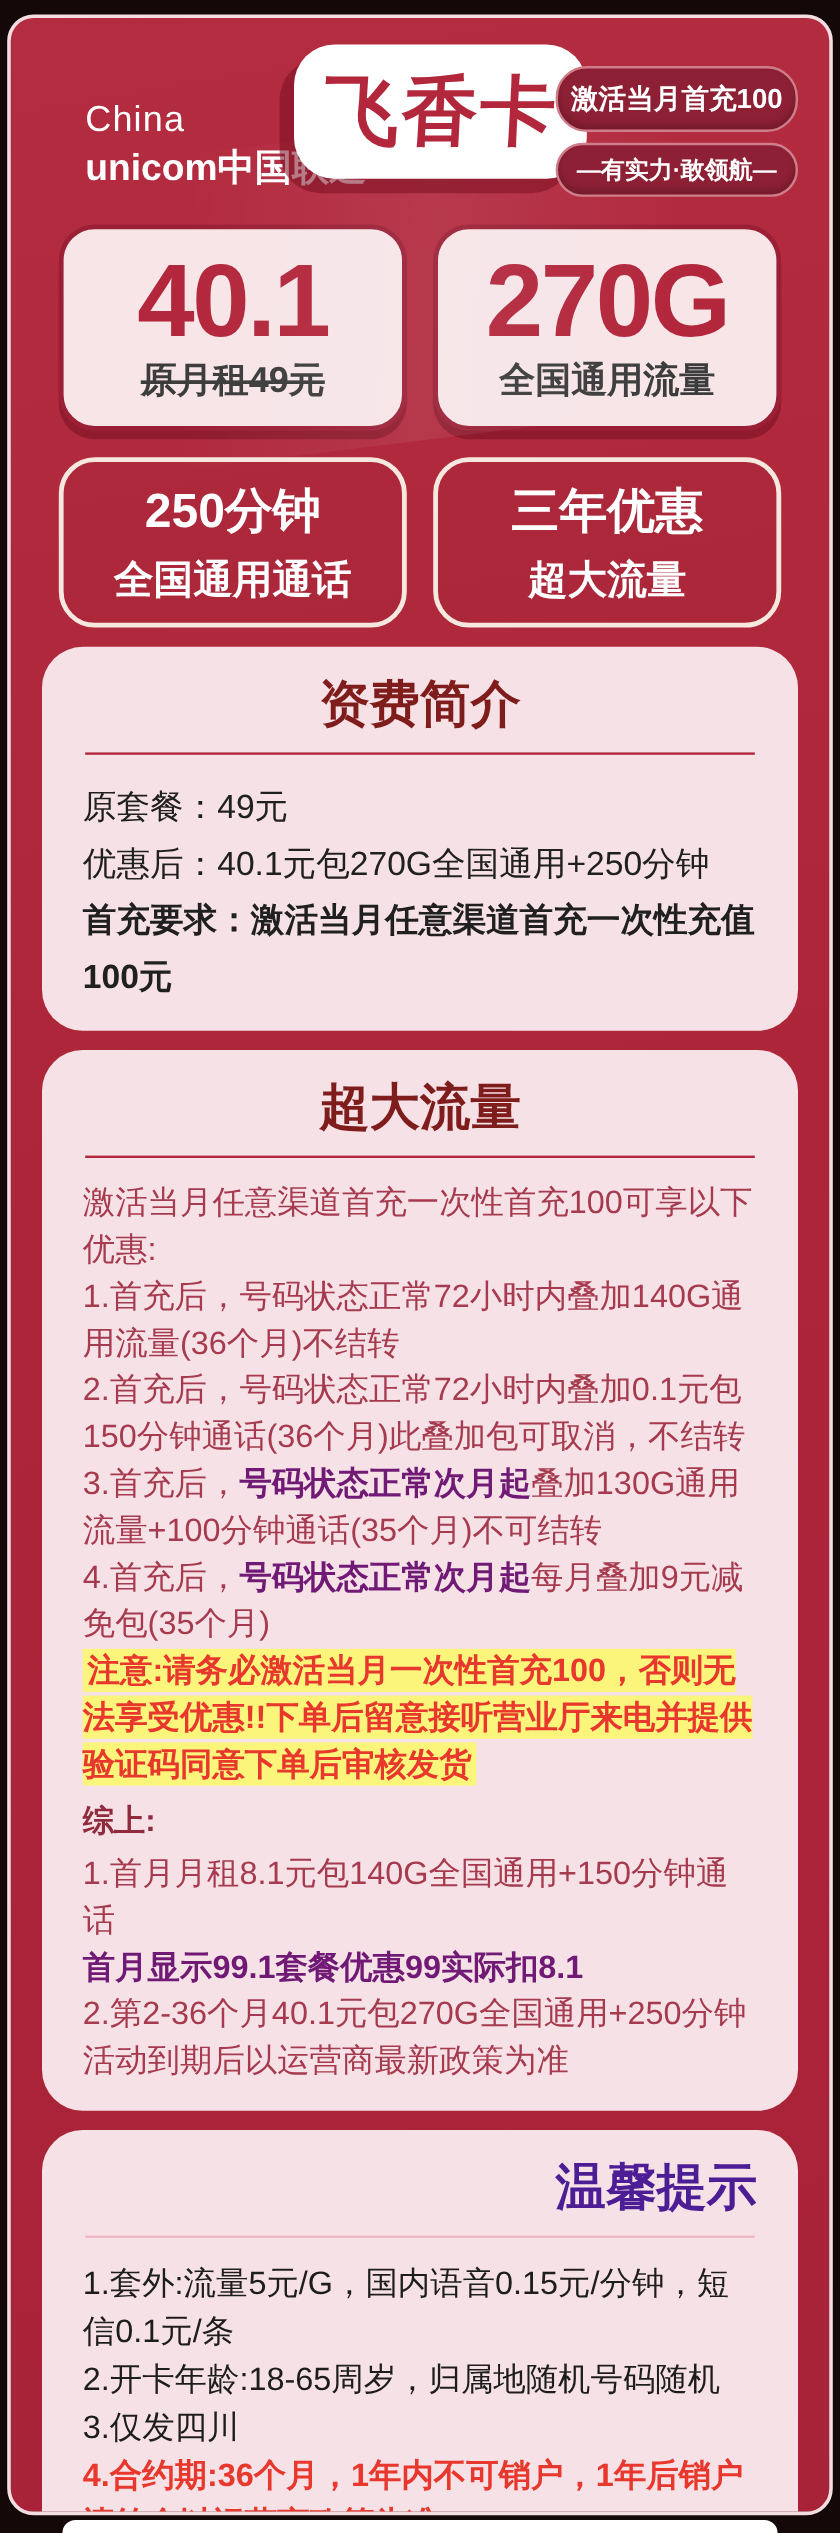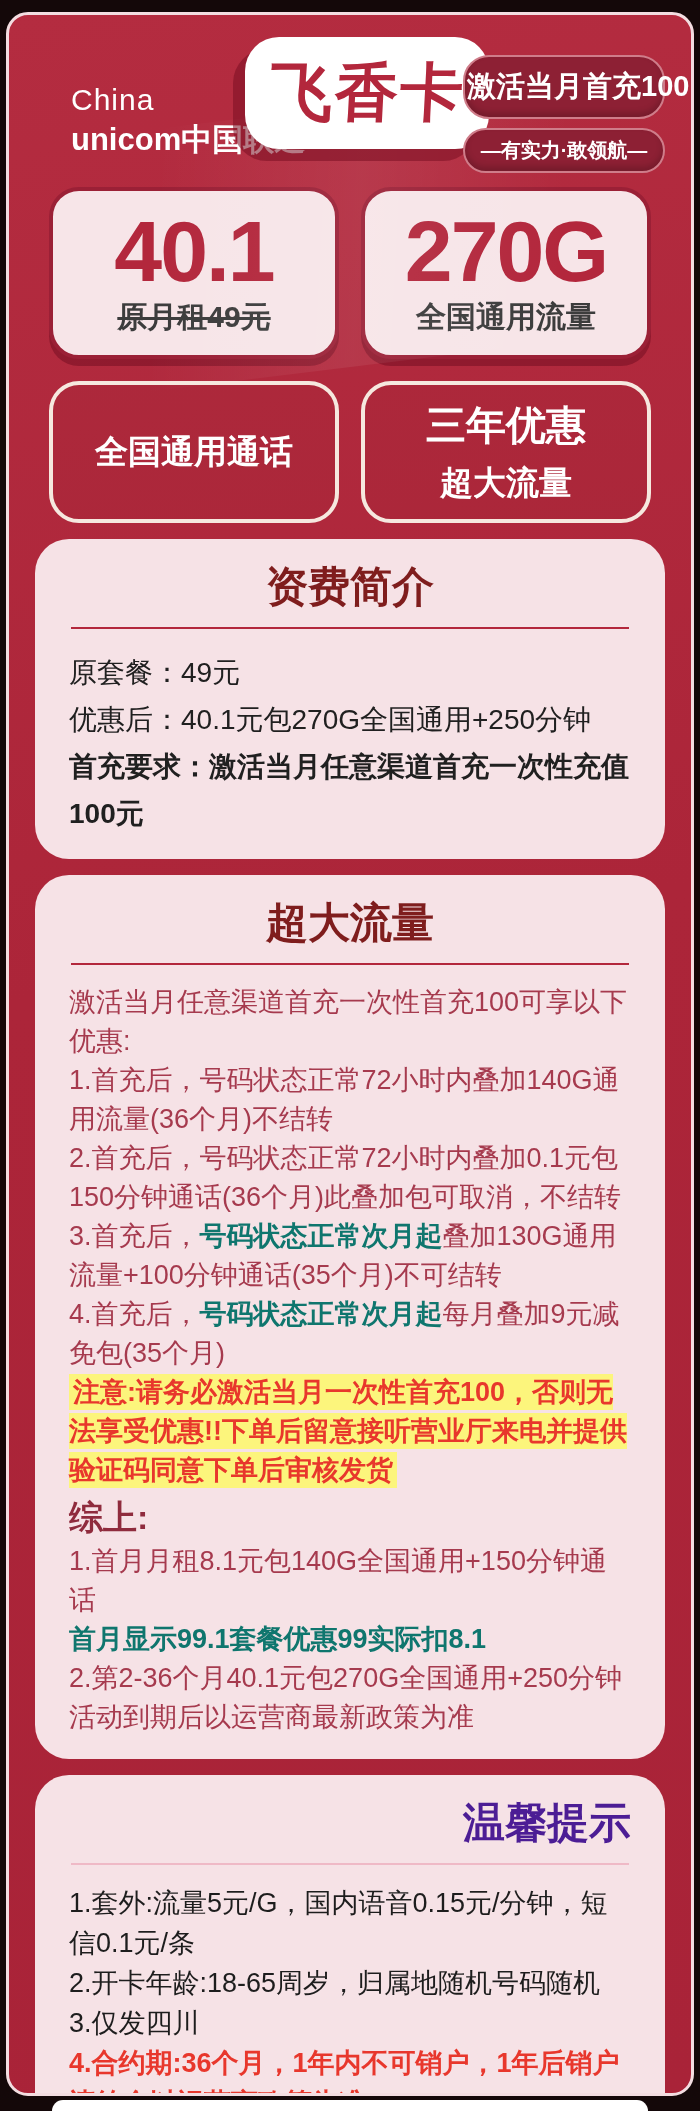--- a/index.html
+++ b/index.html
@@ -33,21 +33,21 @@
     box-shadow:-12px 12px 0 rgba(122,14,34,.55);
     display:flex;align-items:center;justify-content:center;
   }
   .title-box span{font-size:63px;font-weight:800;color:#b3273c;letter-spacing:2px;transform:skewX(-3deg);}
   .badges{position:absolute;right:8px;top:40px;width:202px;display:flex;flex-direction:column;gap:9px;}
   .pill{
     background:#8d2034;border:2px solid #cf7d8a;border-radius:26px;
     color:#fff;font-weight:700;text-align:center;white-space:nowrap;
     box-shadow:inset 0 -4px 6px rgba(0,0,0,.18);
   }
-  .pill1{font-size:29px;padding:10px 2px;}
+  .pill1{font-size:23px;padding:10px 2px;}
   .pill2{font-size:20px;padding:7px 2px;}
   
   .big-row{display:flex;gap:22px;margin:12px 40px 0;}
   .big-card{
     flex:1;height:164px;background:#f7e5e8;border:4px solid #9b2036;border-radius:30px;
     box-shadow:0 7px 0 rgba(105,8,28,.45);
     display:flex;flex-direction:column;align-items:center;justify-content:center;
   }
   .big-num{font-size:86px;font-weight:800;color:#b3273c;line-height:1.02;letter-spacing:-2px;}
   .big-note{font-size:30px;font-weight:700;color:#3c3c3c;margin-top:2px;}
@@ -72,23 +72,23 @@
   .divider{height:2px;margin:12px 2px 0;}
   .d-red{background:#b3273c;}
   .d-pink{background:#efb9c6;}
   
   .fee-body{margin-top:20px;font-size:28px;color:#202020;line-height:47px;}
   .fee-body p{margin:0;}
   .bold{font-weight:700;}
   
   .det-body{margin-top:18px;font-size:27px;line-height:39px;color:#a63a4e;}
   .det-body p{margin:0;}
-  .em-red{color:#0f766e;font-weight:700;}
+  .em-red{color:#701a75;font-weight:700;}
   .hl{background:#fcf57c;color:#e8372c;font-weight:700;padding:3px 4px;}
-  .sum-head{font-size:34px;font-weight:800;color:#8f2b3d;line-height:46px;margin:4px 0 2px !important;}
+  .sum-head{font-size:26px;font-weight:800;color:#8f2b3d;line-height:46px;margin:4px 0 2px !important;}
   
   .tips-body{margin-top:18px;font-size:27px;line-height:40px;color:#1d1d1d;}
   .tips-body p{margin:0;}
   .tip-red{color:#e8372c;font-weight:700;}
   
   .next-edge{
     position:absolute;left:52px;right:52px;bottom:0;height:11px;
     background:#ffffff;border-radius:14px 14px 0 0;
   }
 </style>
@@ -125,20 +125,21 @@
       <div class="big-note strike">原月租49元</div>
     </div>
     <div class="big-card">
       <div class="big-num">270G</div>
       <div class="big-note">全国通用流量</div>
     </div>
   </div>
 
   <div class="outline-row">
     <div class="outline-card">
+      <div class="oc-l1">250分钟</div>
       <div class="oc-l2">全国通用通话</div>
     </div>
     <div class="outline-card">
       <div class="oc-l1">三年优惠</div>
       <div class="oc-l2">超大流量</div>
     </div>
   </div>
 
   <div class="section">
     <div class="section-title t-red">资费简介</div>

